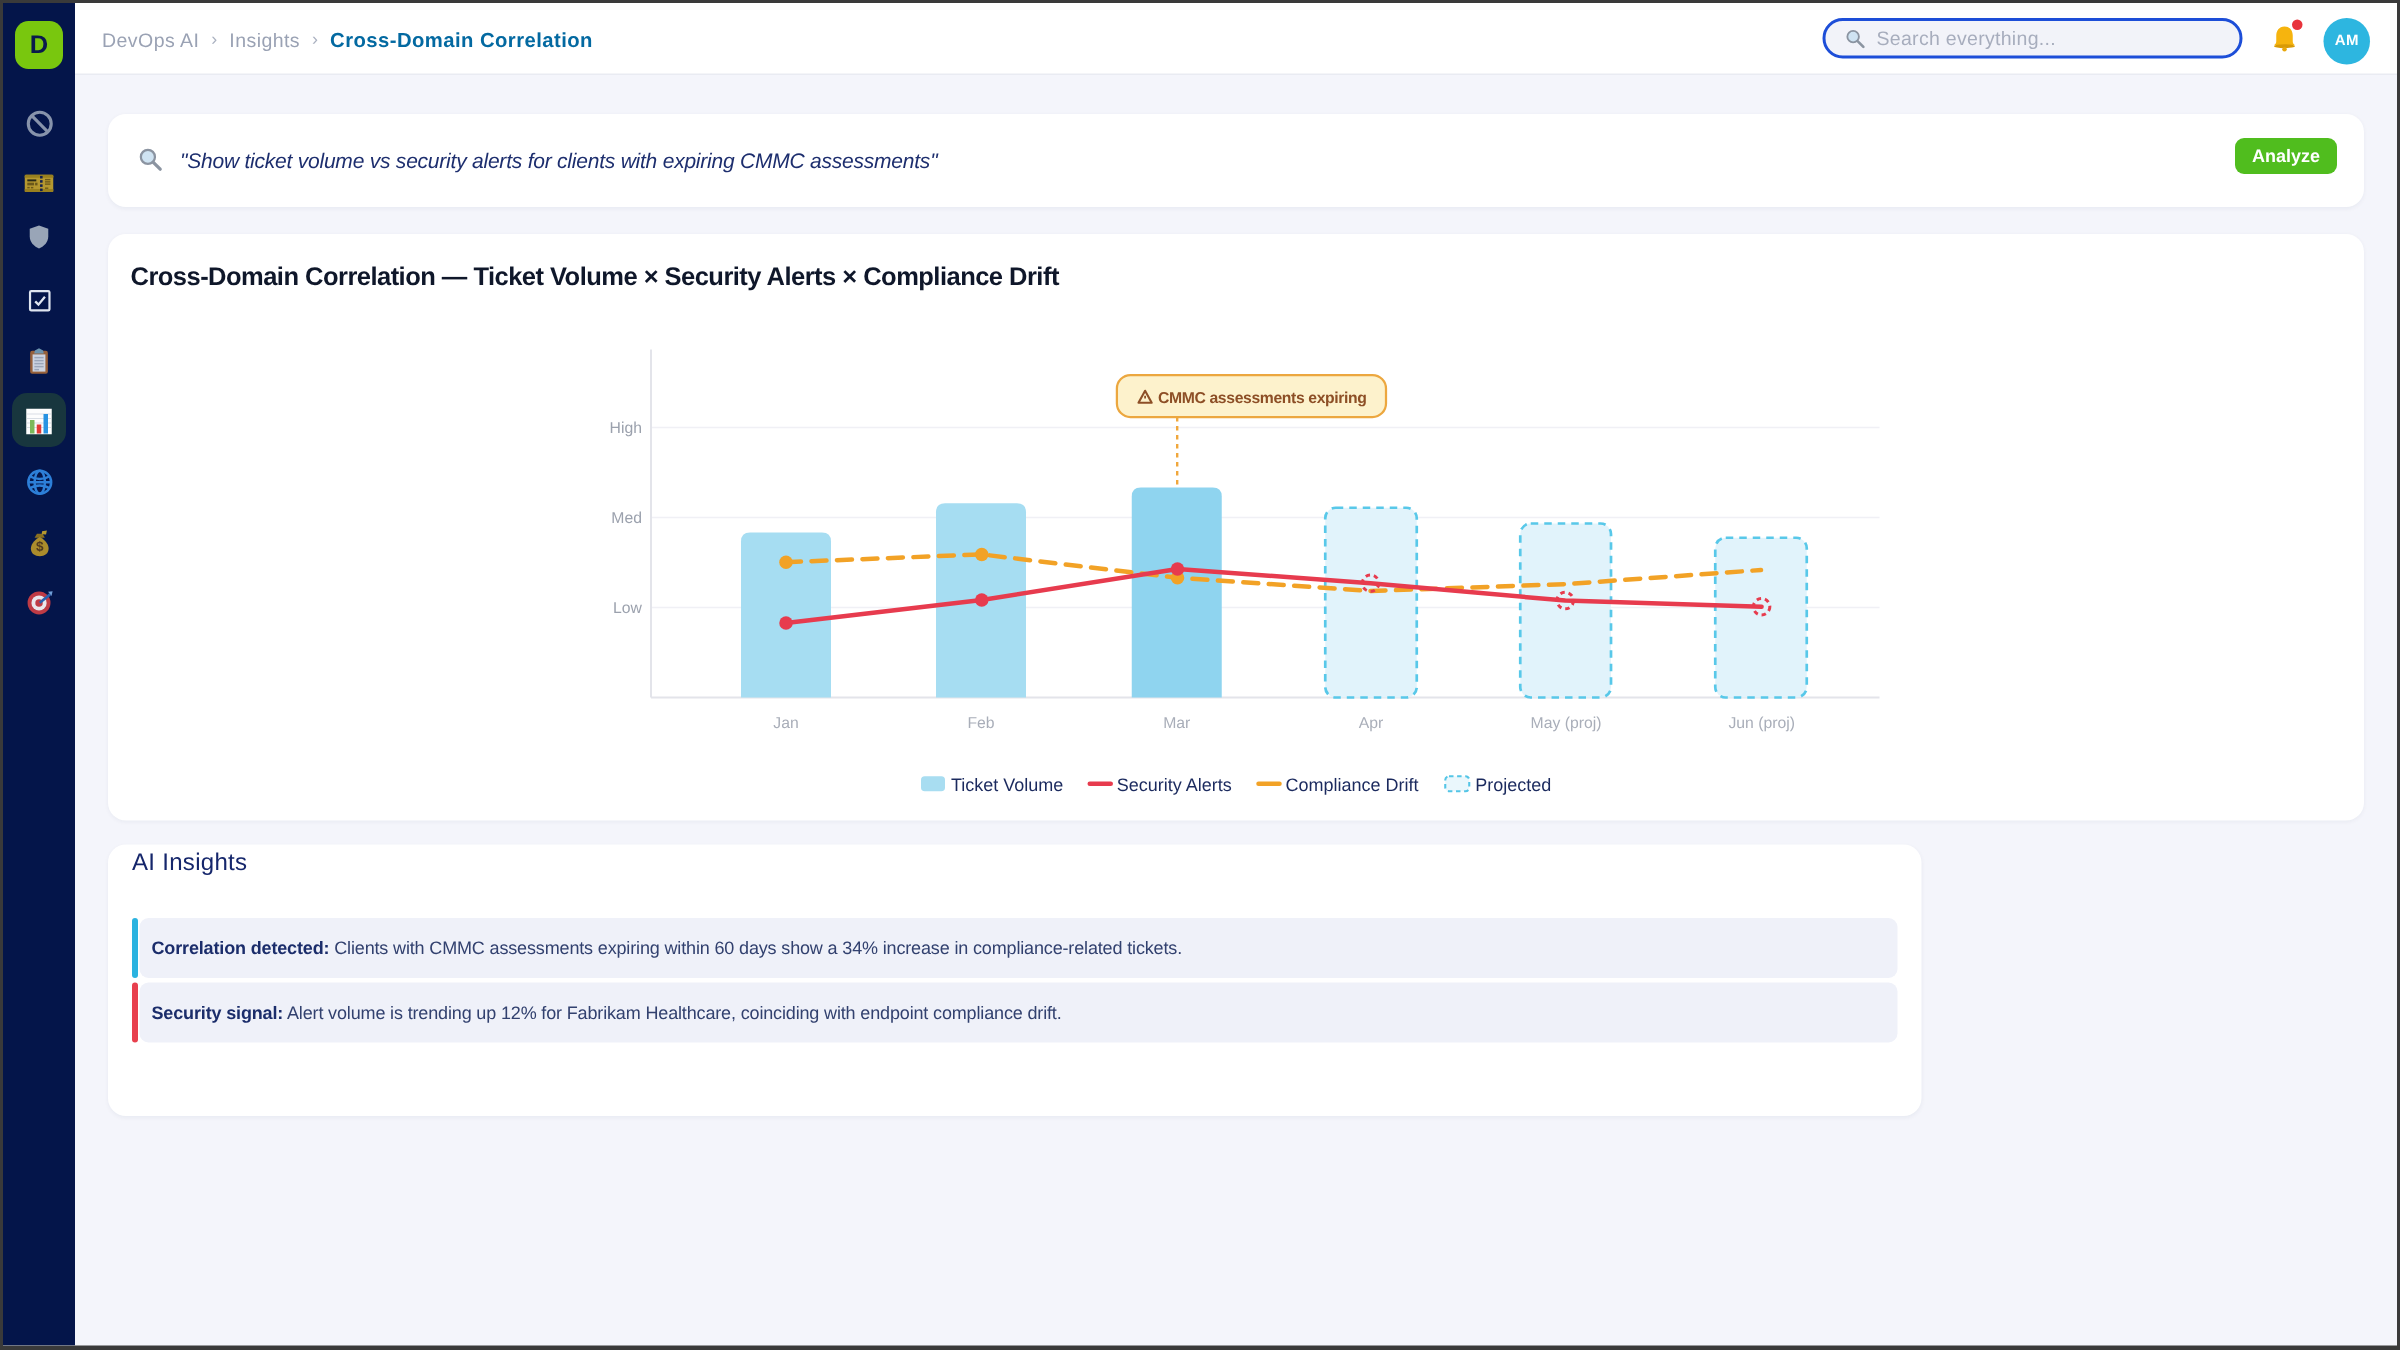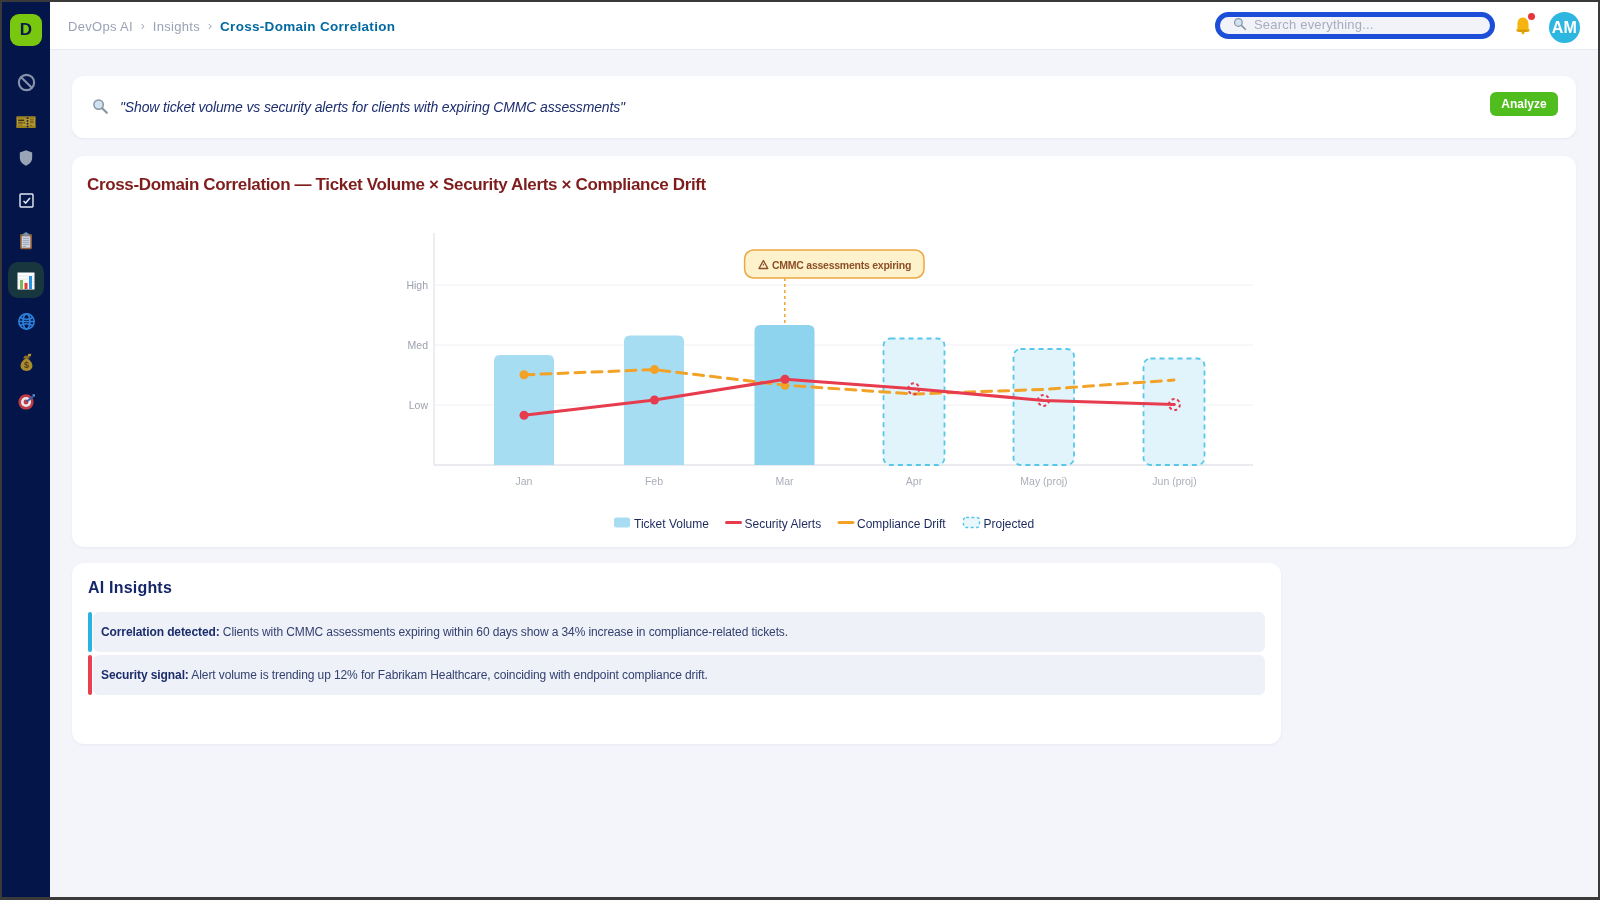--- a/index.html
+++ b/index.html
@@ -8,34 +8,34 @@
 .page { position:absolute; left:2px; top:2px; width:1596px; height:895px; background:#f4f5fb; overflow:hidden; }
 .sidebar { position:absolute; left:0; top:0; width:48px; height:895px; background:#04154a; }
 .logo { position:absolute; left:8px; top:12px; width:32px; height:32px; background:#79c70e; border-radius:9px; color:#0a1a4d; font-weight:bold; font-size:17px; display:flex; align-items:center; justify-content:center; }
 .navicons { position:absolute; left:0; top:0; width:48px; height:895px; }
 .nicon { position:absolute; left:0; width:48px; height:22px; display:flex; align-items:center; justify-content:center; }
 .active-bg { position:absolute; left:6px; top:260px; width:36px; height:36px; background:#18363e; border-radius:10px; }
 .header { position:absolute; left:48px; top:0; width:1548px; height:48px; background:#fff; border-bottom:1px solid #e9ebf2;padding-left:28px; }
 .crumbs { position:absolute; left:18px; top:0; height:48px; display:flex; align-items:center; font-size:13px; color:#9aa2b4; letter-spacing:0.3px; }
 .crumbs .sep { margin:0 8px; color:#aab1c0; font-size:12px; letter-spacing:0; }
 .crumbs .cur { color:#0369a1; font-weight:bold; font-size:13.5px; }
-.search { position:absolute; left:1165px; top:10px; width:280px; height:27px; background:#f2f3f9; border:5px solid #1d4ed8; border-radius:14px; display:flex; padding-left:13px; }
+.search { position:absolute; left:1165px; top:10px; width:280px; height:27px; background:#f2f3f9; border:2px solid #1d4ed8; border-radius:14px; display:flex; align-items:center; padding-left:13px; }
 .search span { color:#a7adbd; font-size:13px; margin-left:7px; letter-spacing:0.2px; }
 .bell { position:absolute; left:1462px; top:13px; width:22px; height:22px; }
 .belldot { position:absolute; left:1478px; top:11px; width:7px; height:7px; border-radius:50%; background:#e8343c; }
-.avatar { position:absolute; left:1499px; top:10px; width:31px; height:31px; border-radius:50%; background:#2db6e0; color:#fff; font-weight:bold; font-size:16px; display:flex; align-items:center; justify-content:center; letter-spacing:0.3px; }
+.avatar { position:absolute; left:1499px; top:10px; width:31px; height:31px; border-radius:50%; background:#2db6e0; color:#fff; font-weight:bold; font-size:10px; display:flex; align-items:center; justify-content:center; letter-spacing:0.3px; }
 .card { position:absolute; background:#fff; border-radius:12px; box-shadow:0 1px 3px rgba(25,35,80,0.05); }
 .qcard { left:70px; top:74px; width:1504px; height:62px; }
 .qtext { position:absolute; left:48px; top:0; height:62px; display:flex; align-items:center; font-style:italic; color:#1d2e6e; font-size:14px; letter-spacing:-0.15px; }
 .qmag { position:absolute; left:20px; top:22px; }
 .analyze { position:absolute; right:18px; top:16px; width:68px; height:24px; background:#50bd1e; border-radius:6px; color:#fff; font-size:12px; font-weight:bold; display:flex; align-items:center; justify-content:center; }
 .ccard { left:70px; top:154px; width:1504px; height:391px; }
-.ctitle { position:absolute; left:15px; top:19px; font-size:17px; font-weight:bold; color:#7f1d1d; letter-spacing:-0.35px; }
+.ctitle { position:absolute; left:15px; top:19px; font-size:17px; font-weight:bold; color:#0f172a; letter-spacing:-0.35px; }
 .icard { left:70px; top:561px; width:1209px; height:181px; }
-.icard h3, .kcard h3 { position:absolute; left:16px; top:16px; font-size:16px; font-weight:bold; color:#15266b; letter-spacing:0.2px; }
+.icard h3, .kcard h3 { position:absolute; left:16px; top:4px; font-size:16px; font-weight:normal; color:#15266b; letter-spacing:0.2px; }
 .insight { position:absolute; left:16px; width:1177px; height:40px; }
 .insight .bar { position:absolute; left:0; top:0; bottom:0; width:4px; border-radius:4px; }
 .insight .ibg { position:absolute; left:5px; right:0; top:0; bottom:0; background:#eff1f9; border-radius:6px; }
 .insight .itxt { position:absolute; left:13px; top:0; bottom:0; display:flex; align-items:center; font-size:12px; letter-spacing:-0.1px; color:#32416f; }
 .insight .itxt b { color:#1b2d6b; }
 .kcard { left:1297px; top:560px; width:278px; height:182px; }
 .krow { position:absolute; left:16px; width:245px; height:28px; border-radius:8px; display:flex; align-items:center; justify-content:space-between; padding:0 8px; }
 .krow .kn { font-size:11.5px; font-weight:bold; color:#1b2d6b; letter-spacing:-0.2px; }
 .krow .kv { font-size:11px; letter-spacing:-0.2px; }
 </style>

